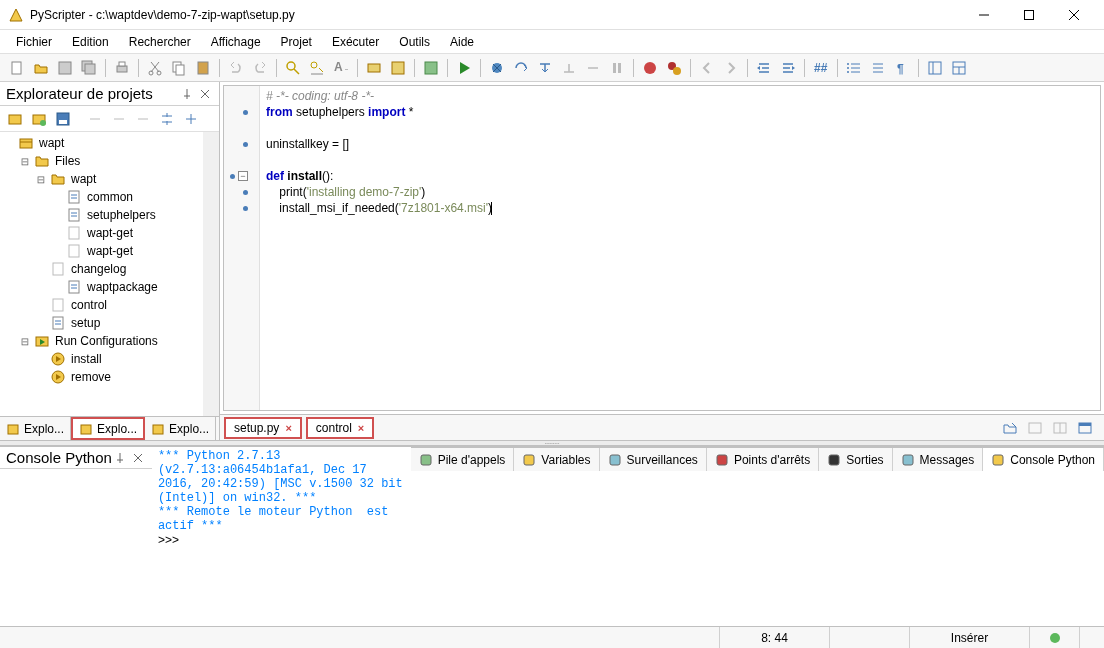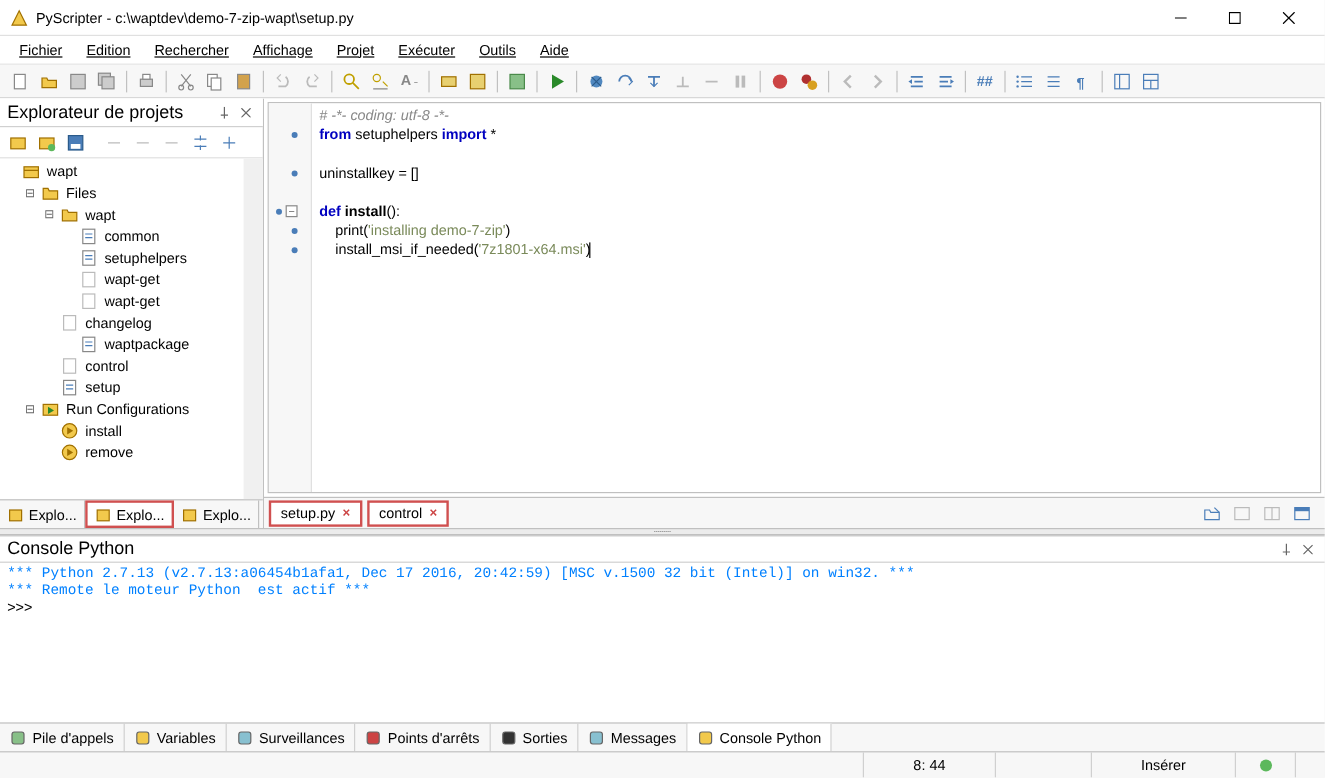--- a/index.html
+++ b/index.html
@@ -4,21 +4,21 @@
 <style>
 * { margin: 0; padding: 0; box-sizing: border-box; font-family: 'Segoe UI', Tahoma, sans-serif; font-size: 12px; }
 body { background: #f0f0f0; width: 1104px; height: 648px; overflow: hidden; display: flex; flex-direction: column; }
 
 .titlebar { background: #fff; height: 30px; display: flex; align-items: center; padding: 0 8px; border-bottom: 1px solid #e0e0e0; }
 .titlebar-icon { width: 16px; height: 16px; margin-right: 6px; }
 .titlebar-text { flex: 1; font-size: 12px; }
 .titlebar-controls { display: flex; gap: 0; }
 .titlebar-btn { width: 45px; height: 28px; display: flex; align-items: center; justify-content: center; cursor: default; }
 
-.menubar { background: #fff; height: 24px; display: flex; align-items: center; padding: 0 6px; border-bottom: 1px solid #e0e0e0; text-decoration: underline; }
+.menubar { background: #fff; height: 24px; display: flex; align-items: center; padding: 0 6px; border-bottom: 1px solid #e0e0e0; }
 .menu-item { padding: 3px 10px; cursor: default; }
 
 .toolbar { background: #f7f7f7; height: 28px; display: flex; align-items: center; padding: 2px 6px; border-bottom: 1px solid #d0d0d0; gap: 2px; }
 .tb-btn { width: 22px; height: 22px; display: flex; align-items: center; justify-content: center; cursor: default; border-radius: 2px; }
 .tb-sep { width: 1px; height: 18px; background: #c0c0c0; margin: 0 3px; }
 .tb-btn.play svg path { fill: #2a8a2a; }
 .tb-btn.stop svg circle { fill: #cc4444; }
 
 .main-area { flex: 1; display: flex; background: #fff; overflow: hidden; }
 
@@ -59,21 +59,21 @@
 
 .editor-tabs { height: 26px; display: flex; align-items: center; padding: 0 4px; justify-content: space-between; border-top: 1px solid #c0c0c0; background: #f7f7f7; }
 .editor-tabs-left { display: flex; gap: 4px; align-items: center;}
 .ed-tab { display: flex; align-items: center; gap: 6px; padding: 2px 8px; background: #fff; font-size: 11px; cursor: default; }
 .ed-tab.highlight { border: 2px solid #d05050; }
 .ed-tab .close { color: #cc4444; font-weight: bold; font-size: 11px;}
 .editor-tabs-right { display: flex; gap: 3px; padding-right: 4px;}
 
 .splitter { height: 6px; background: #ececec; border-top: 1px solid #c0c0c0; border-bottom: 1px solid #c0c0c0; display:flex; align-items:center; justify-content:center; font-size:8px; color:#888;}
 
-.console-panel { height: 180px; display: flex; flex-direction: column; background: #fff; border-top: 1px solid #c0c0c0;}
+.console-panel { height: 180px; display: flex; flex-direction: row; background: #fff; border-top: 1px solid #c0c0c0;}
 .console-header { height: 22px; display: flex; align-items: center; padding: 0 6px; border-bottom: 1px solid #d0d0d0; }
 .console-body { flex: 1; font-family: 'Consolas','Courier New',monospace; font-size: 12px; padding: 2px 6px; white-space: pre-wrap; color: #0080ff; overflow:auto;}
 .console-body .prompt { color: #000;}
 
 .bottom-tabs { height: 24px; display: flex; align-items: center; border-top: 1px solid #c0c0c0; background: #f7f7f7; }
 .bt-tab { display: flex; align-items: center; gap: 5px; padding: 0 8px; height: 100%; border-right: 1px solid #d0d0d0; font-size: 11px; cursor: default;}
 .bt-tab.active { background: #fff; }
 
 .statusbar { height: 22px; background: #f7f7f7; display: flex; align-items: center; border-top: 1px solid #c0c0c0; font-size: 11px;}
 .status-cell { padding: 0 12px; border-left: 1px solid #d0d0d0; height:100%; display:flex; align-items:center;}

